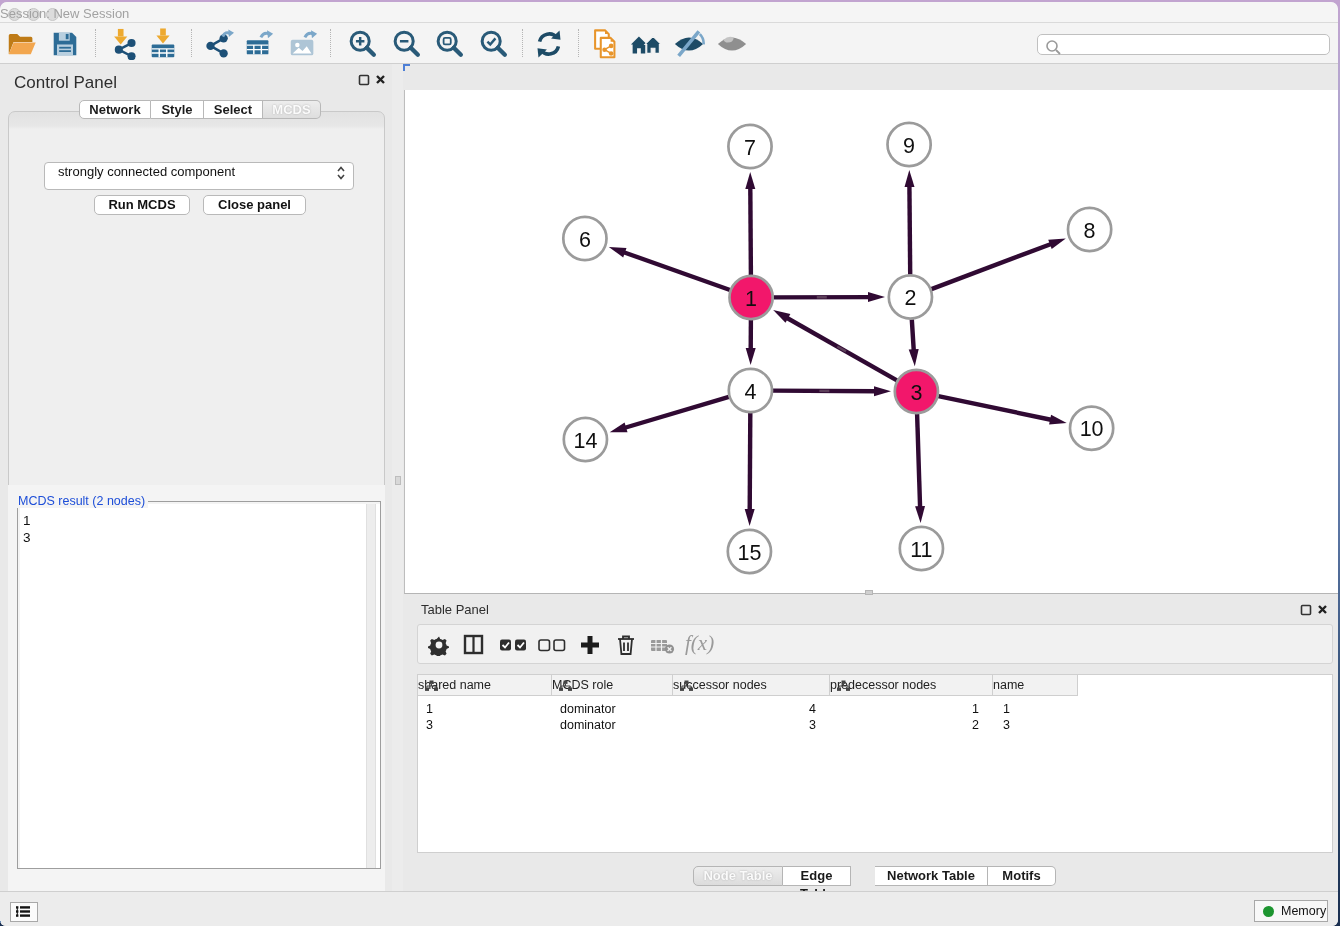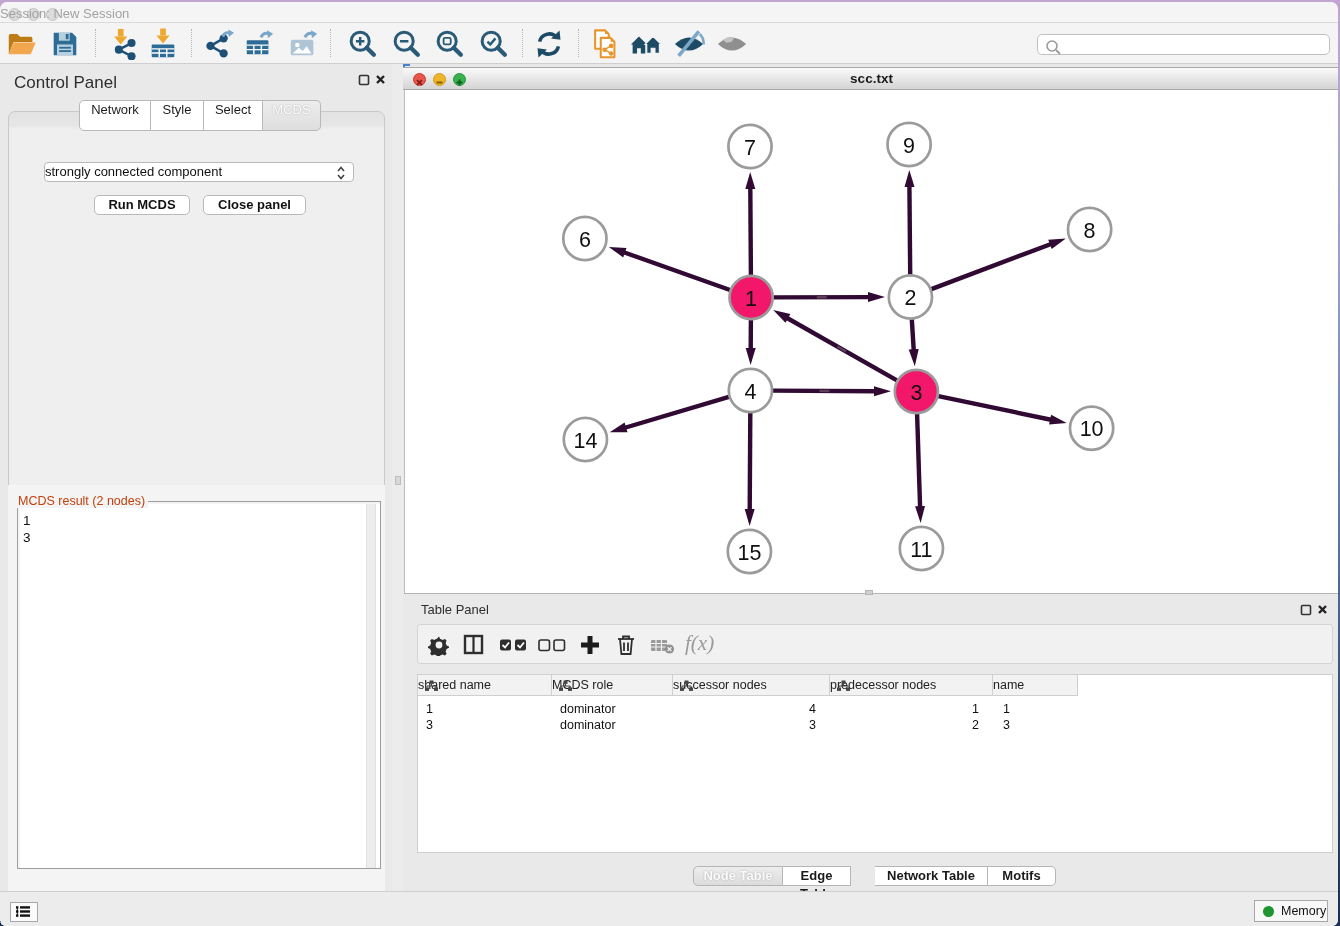--- a/index.html
+++ b/index.html
@@ -11,27 +11,27 @@
 #ttext{position:absolute;top:4px;left:0;width:1340px;text-align:left;font-size:13px;color:#a2a2a2}
 
 #toolbar{position:absolute;left:0;top:21px;width:1340px;height:41px;background:#f4f4f4;border-bottom:1px solid #cfcfcf}
 .sep{position:absolute;top:6px;height:28px;width:1px;border-left:1px dotted #b5b5b5}
 .ticon{position:absolute;top:5px;width:32px;height:32px}
 #search{position:absolute;left:1037px;top:11px;width:293px;height:21px;background:#fff;border:1px solid #c0c0c0;border-radius:5px}
 
 #cpanel{position:absolute;left:0;top:62px;width:392px;height:827px;background:#e9e9e9}
 #cphead{position:absolute;left:14px;top:9px;font-size:17px;color:#2e2e2e}
 .tabs{position:absolute;top:36px;height:19px;font-size:13px;color:#1c1c1c}
-.tab{position:absolute;top:0;height:31px;background:#fff;border:1px solid #b8b8b8;text-align:center;line-height:18px;font-weight:normal}
+.tab{position:absolute;top:0;height:19px;background:#fff;border:1px solid #b8b8b8;text-align:center;line-height:18px;font-weight:bold}
 #cpbody{position:absolute;left:8px;top:47px;width:377px;height:776px;background:linear-gradient(#e2e2e2,#e7e7e7 14px,#efefef 17px);border:1px solid #c9c9c9;border-radius:7px}
 #optlabel{position:absolute;left:0;top:76px;width:392px;text-align:center;font-size:13px;font-weight:bold;color:#1c1c1c}
-#combo{position:absolute;left:44px;top:98px;width:310px;height:20px;background:#fff;border:1px solid #b9b9b9;border-radius:4px;font-size:13px;color:#111;line-height:18px;}
+#combo{position:absolute;left:44px;top:98px;width:310px;height:28px;background:#fff;border:1px solid #b9b9b9;border-radius:4px;font-size:13px;color:#111;line-height:18px;padding-left:13px}
 .btn{position:absolute;top:131px;height:20px;background:#fff;border:1px solid #b9b9b9;border-radius:5px;font-size:13px;font-weight:bold;color:#111;text-align:center;line-height:18px}
 #result{position:absolute;left:17px;top:437px;width:364px;height:368px;border:1px solid #9e9e9e}
-#resultlbl{position:absolute;left:15px;top:430px;background:#f4f4f4;padding:0 3px;font-size:12.5px;color:#c2410c}
+#resultlbl{position:absolute;left:15px;top:430px;background:#f4f4f4;padding:0 3px;font-size:12.5px;color:#1d4ed8}
 #resulttxt{position:absolute;left:2px;top:2px;width:360px;height:364px;background:#fff;font-size:13.5px;color:#111;padding:9px 0 0 3px;line-height:16.5px}
 #resscroll{position:absolute;right:4px;top:2px;width:10px;height:364px;background:#ededed;border-left:1px solid #e0e0e0;border-right:1px solid #e0e0e0}
 
 #vsplit{position:absolute;left:392px;top:62px;width:11px;height:827px;background:#ececec}
 
 #netframe{position:absolute;left:403px;top:62px;width:937px;height:827px;background:#e9e9e9}
 #nettitle{position:absolute;left:0px;top:3px;width:937px;height:23px;background:linear-gradient(#fafafa,#d4d4d4);border:1px solid #a8a8a8;border-left:none;border-right:none}
 .mac{position:absolute;top:5px;width:13px;height:13px;border-radius:50%}
 #netname{position:absolute;top:3px;left:0;width:937px;text-align:center;font-size:13.5px;font-weight:bold;color:#1a1a1a}
 #canvas{position:absolute;left:1px;top:26px;width:936px;height:504px;background:#fff;border-left:1px solid #bdbdbd;border-bottom:1px solid #b5b5b5}
@@ -207,32 +207,20 @@
     </div>
     <div id="resultlbl">MCDS result (2 nodes)</div>
   </div>
   <div id="vsplit">
     <div class="abs" style="left:3px;top:412px;width:6px;height:9px;background:#d8d8d8;border:1px solid #bdbdbd"></div>
   </div>
   <div id="netframe">
     <svg class="abs" style="left:0;top:0" width="8" height="8">
         <path d="M1 7 L1 1 L7 1" fill="none" stroke="#4d7fd6" stroke-width="2"></path>
       </svg>
-    <div id="nettitle">
-      <div class="mac" style="left:10px;background:#e9564c;border:1px solid #c9372c"><svg width="11" height="11">
-            <path d="M3 3 L8 8 M8 3 L3 8" stroke="#7e1810" stroke-width="1.6"></path>
-          </svg></div>
-      <div class="mac" style="left:30px;background:#f0b429;border:1px solid #d09a1e"><svg width="11" height="11">
-            <path d="M2.5 5.5 L8.5 5.5" stroke="#8a5d00" stroke-width="1.8"></path>
-          </svg></div>
-      <div class="mac" style="left:50px;background:#37b24d;border:1px solid #2b9140"><svg width="11" height="11">
-            <path d="M2.5 5.5 L8.5 5.5 M5.5 2.5 L5.5 8.5" stroke="#0e5f1e" stroke-width="1.8"></path>
-          </svg></div>
-      <div id="netname">scc.txt</div>
-    </div>
     <div id="canvas">
       <svg width="936" height="504" viewBox="404.6 89.5 936 504" style="position:absolute;left:0;top:0">
         <g stroke="#300a33" stroke-width="4.4" fill="#300a33">
         <line x1="750.5" y1="274.6" x2="749.9" y2="186.4"></line>
         <polygon points="749.8,171.4 754.9,188.4 744.9,188.4" stroke="none"></polygon>
         <line x1="729.6" y1="289.5" x2="622.6" y2="251.5"></line>
         <polygon points="608.4,246.5 626.1,247.5 622.8,256.9" stroke="none"></polygon>
         <line x1="773.1" y1="296.9" x2="869.6" y2="296.6"></line>
         <polygon points="884.6,296.6 867.6,301.6 867.6,291.6" stroke="none"></polygon>
         <line x1="750.5" y1="319.4" x2="750.3" y2="349.6"></line>

